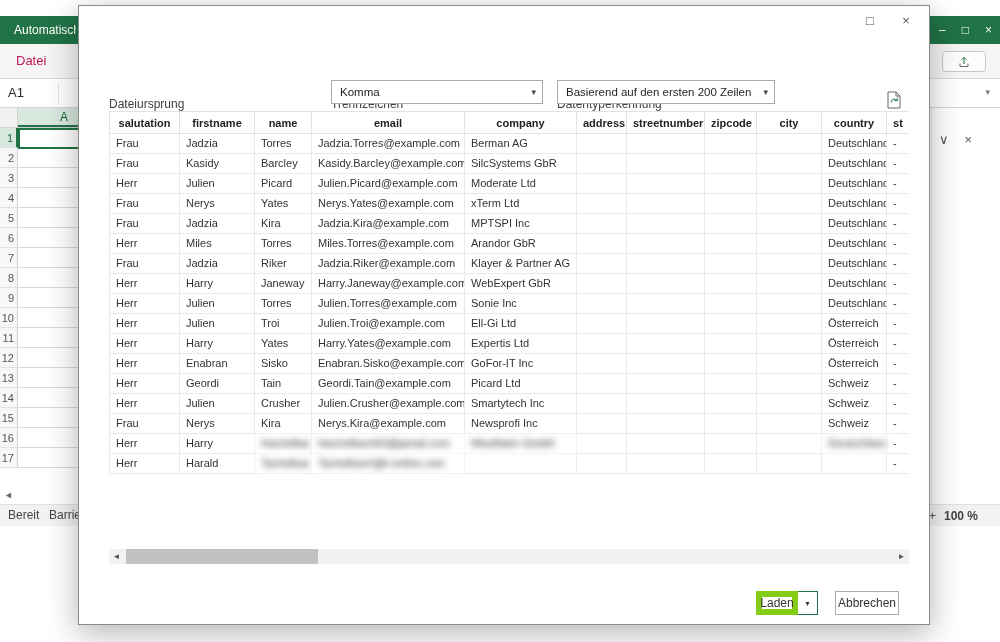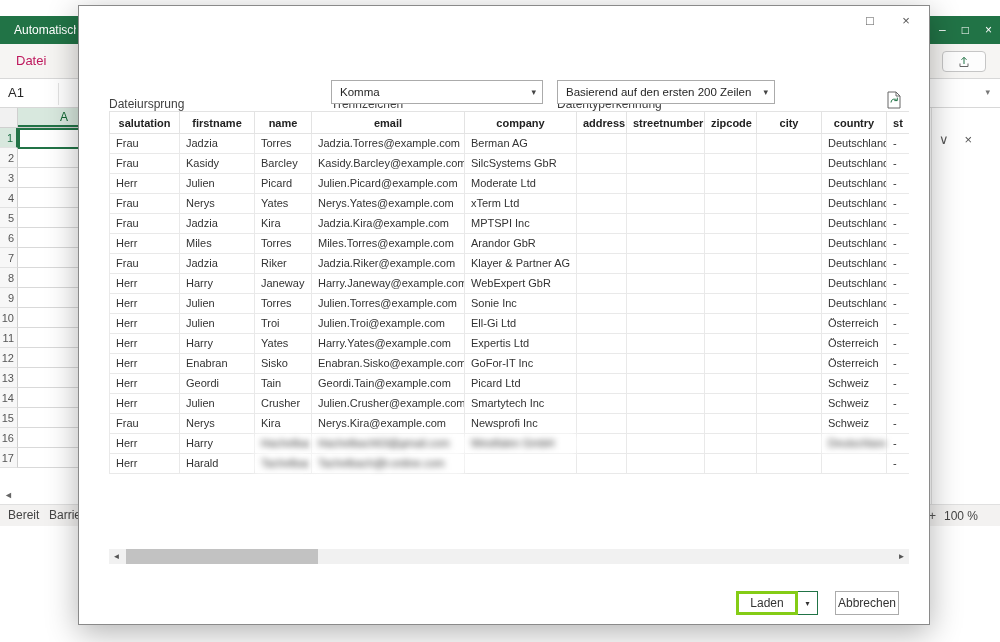--- a/index.html
+++ b/index.html
@@ -39,21 +39,21 @@
                line-height:20px; border-bottom:1px solid #e2e2e2; border-right:1px solid #cfcfcf;
                background:#f7f7f7; }
   .xl-rownum.sel { background:#d8e8de; color:#1a6e43; border-right:2px solid #217346; }
   .xl-sheetnav { position:absolute; left:4px; top:490px; font-size:9px; color:#666; }
   .xl-statusbar { position:absolute; left:0; top:504px; width:1000px; height:22px;
                   background:#f3f2f1; border-top:1px solid #e0e0e0; font-size:12px; color:#444; }
   .xl-ready { position:absolute; left:8px; top:3px; }
   .xl-access { position:absolute; left:46px; top:3px; width:32px; overflow:hidden;
                display:flex; gap:3px; align-items:center; white-space:nowrap; }
   .xl-zoom-plus { position:absolute; right:64px; top:3px; font-size:13px; color:#555; }
-  .xl-zoom-level { position:absolute; right:22px; top:4px; }
+  .xl-zoom-level { position:absolute; right:22px; top:4px;font-weight:bold; }
   .xl-pane { position:absolute; left:931px; top:108px; width:69px; height:396px;
              background:#fff; border-left:1px solid #e3e3e3; }
   .xl-pane-controls { position:absolute; top:24px; left:7px; display:flex; gap:16px;
                       color:#555; font-size:13px; }
 
   
   #dialog { position:absolute; left:78px; top:5px; width:852px; height:620px; background:#fff;
             border:1px solid #8a8a8a; box-shadow:0 8px 30px rgba(0,0,0,0.3); z-index:10; }
   .dlg-controls { position:absolute; top:6px; right:12px; display:flex; gap:14px; }
   .dlg-ctrl { width:22px; height:18px; text-align:center; color:#555; font-size:13px; line-height:18px; }
@@ -75,21 +75,21 @@
        line-height:19px; white-space:nowrap; overflow:hidden; background:#fff; }
   td.redacted { filter:blur(3px); }
   .dlg-scrollbar { position:absolute; left:30px; top:543px; width:800px; height:15px;
                    display:flex; background:#f1f1f1; }
   .sb-arrow { width:15px; height:15px; font-size:8px; color:#555; text-align:center; line-height:15px; }
   .sb-track { position:relative; flex:1; }
   .sb-thumb { position:absolute; left:2px; top:0; width:192px; height:15px; background:#c2c2c2; }
   .dlg-buttons { position:absolute; right:30px; top:585px; display:flex; align-items:center; }
   .btn { height:24px; border:1px solid #ababab; background:#fff; font-size:12px; color:#333;
          display:flex; align-items:center; justify-content:center; white-space:nowrap; }
-  .btn-load-main { width:62px; border:3px solid #84cc16; }
+  .btn-load-main { width:42px; border:6px solid #84cc16; }
   .btn-load-arrow { width:20px; border:1px solid #217346; border-left:none; font-size:8px; }
   .btn-transform { width:122px; margin-left:8px; }
   .btn-cancel { width:64px; margin-left:17px; }
 </style>
 </head>
 <body>
 
 <div id="excel">
 
   <div class="xl-titlebar">

